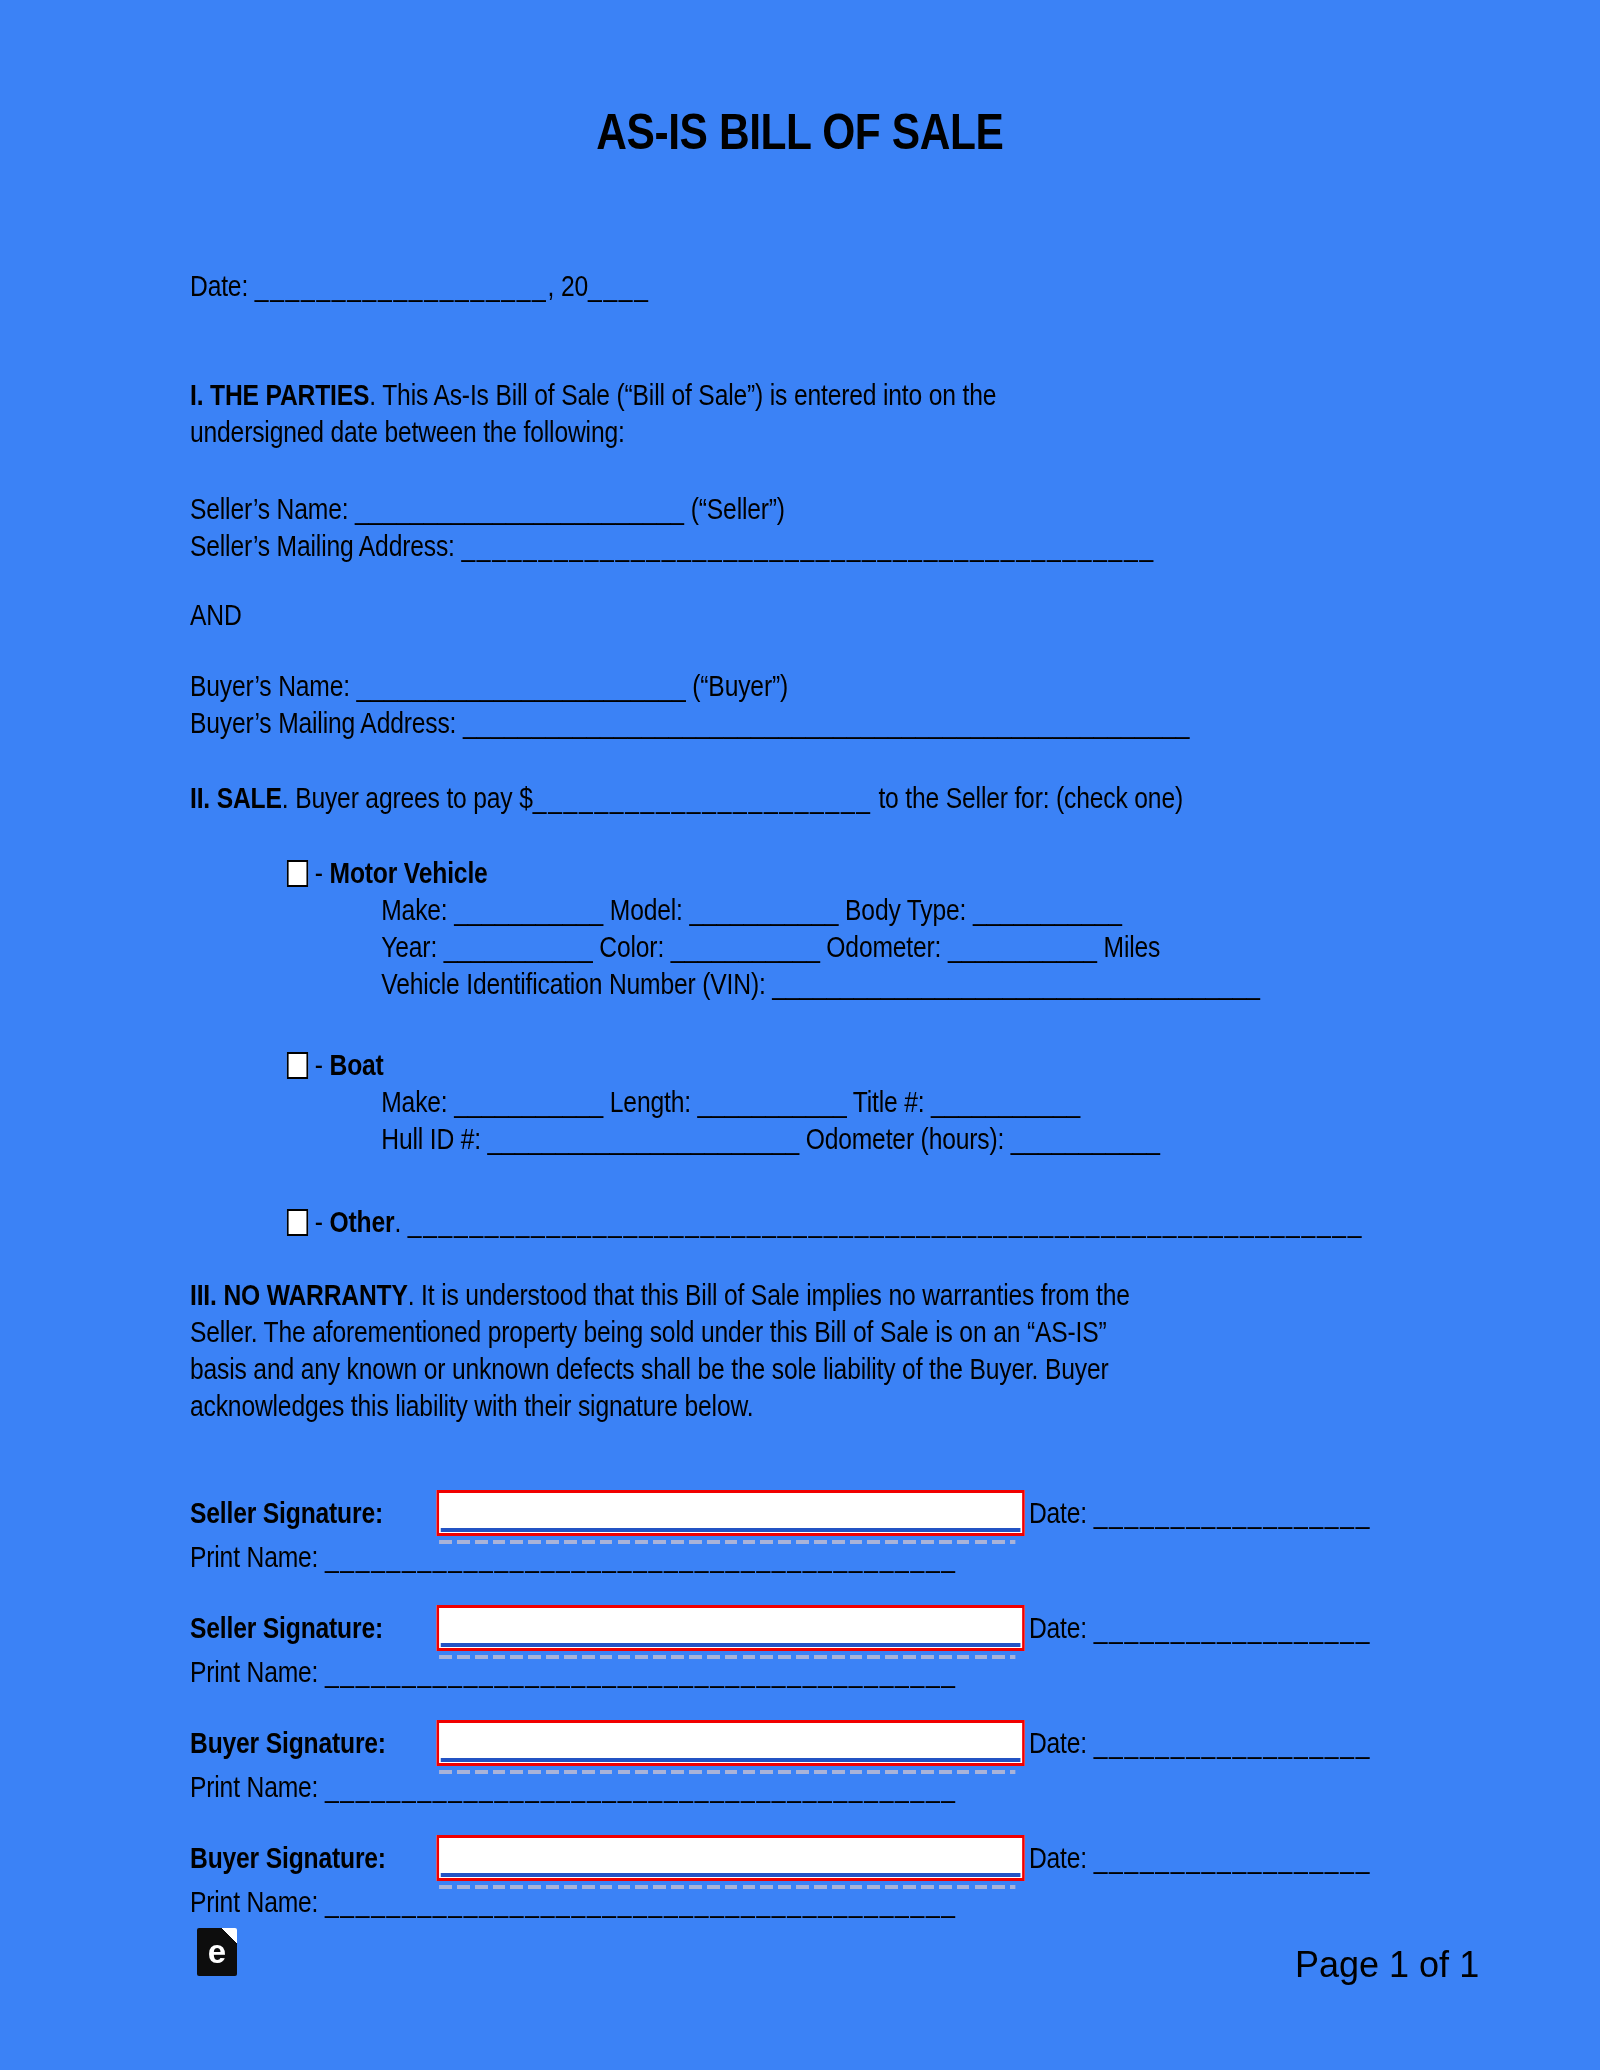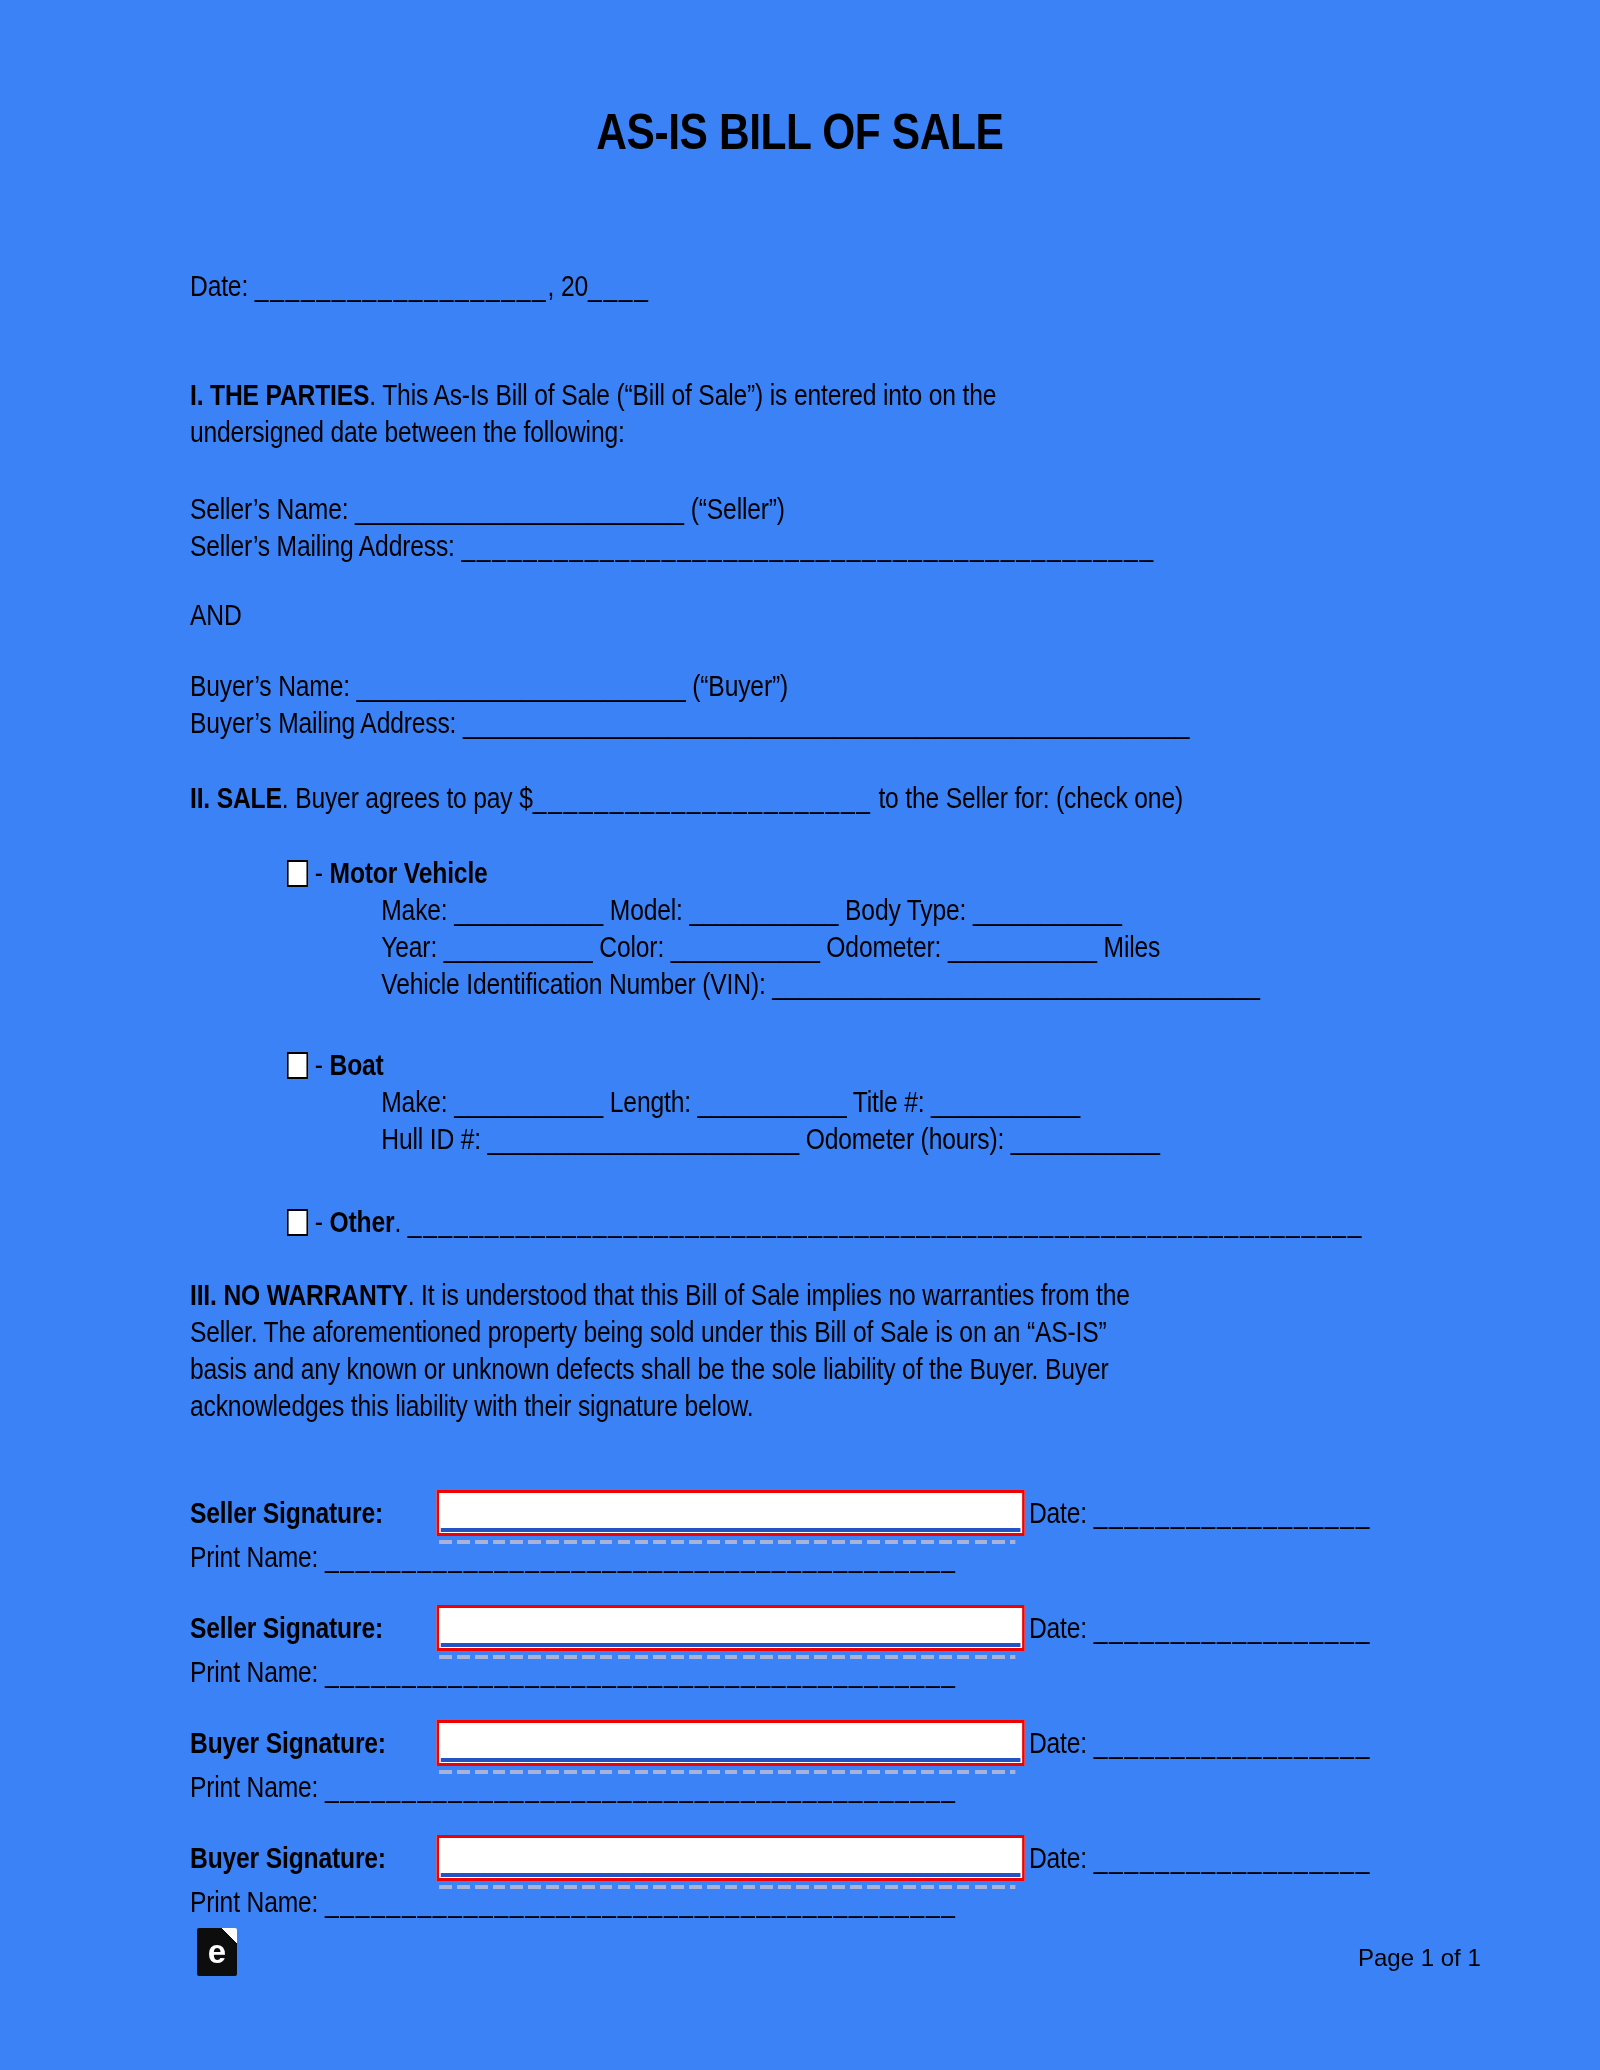--- a/index.html
+++ b/index.html
@@ -37,21 +37,21 @@
   .sig-box .sig-line{position:absolute;left:2px;right:2px;bottom:1px;height:4px;
            background:var(--box-line,#2353c4);}
   .sig-box::after{content:"";position:absolute;left:0;right:8px;bottom:-11px;height:4px;
            background:repeating-linear-gradient(90deg,var(--dash-color,#a9b3d9) 0 15px,transparent 15px 21px);}
   .date-label{margin-left:5px;}
   .print-row{white-space:pre;line-height:37px;}
   .logo{position:absolute;left:197px;top:1928px;width:40px;height:48px;
         background:linear-gradient(225deg,#ffffff 0 11px,#0d0d0d 11px);border-radius:2px;}
   .logo-e{position:absolute;left:0;top:5px;width:100%;text-align:center;
           font-size:33px;font-weight:bold;color:#fff;line-height:38px;}
-  .page-num{position:absolute;left:1358px;top:1944px;font-size:24px;letter-spacing:0;}
+  .page-num{position:absolute;left:1295px;top:1944px;font-size:36px;letter-spacing:0;}
 </style>
 </head>
 <body>
 
 <div class="page">
   <div class="content">
 
     <h1 class="title">AS-IS BILL OF SALE</h1>
 
     <div class="line date-line"><span>Date: </span><span class="blank">___________________</span><span>, 20</span><span class="blank">____</span></div>

